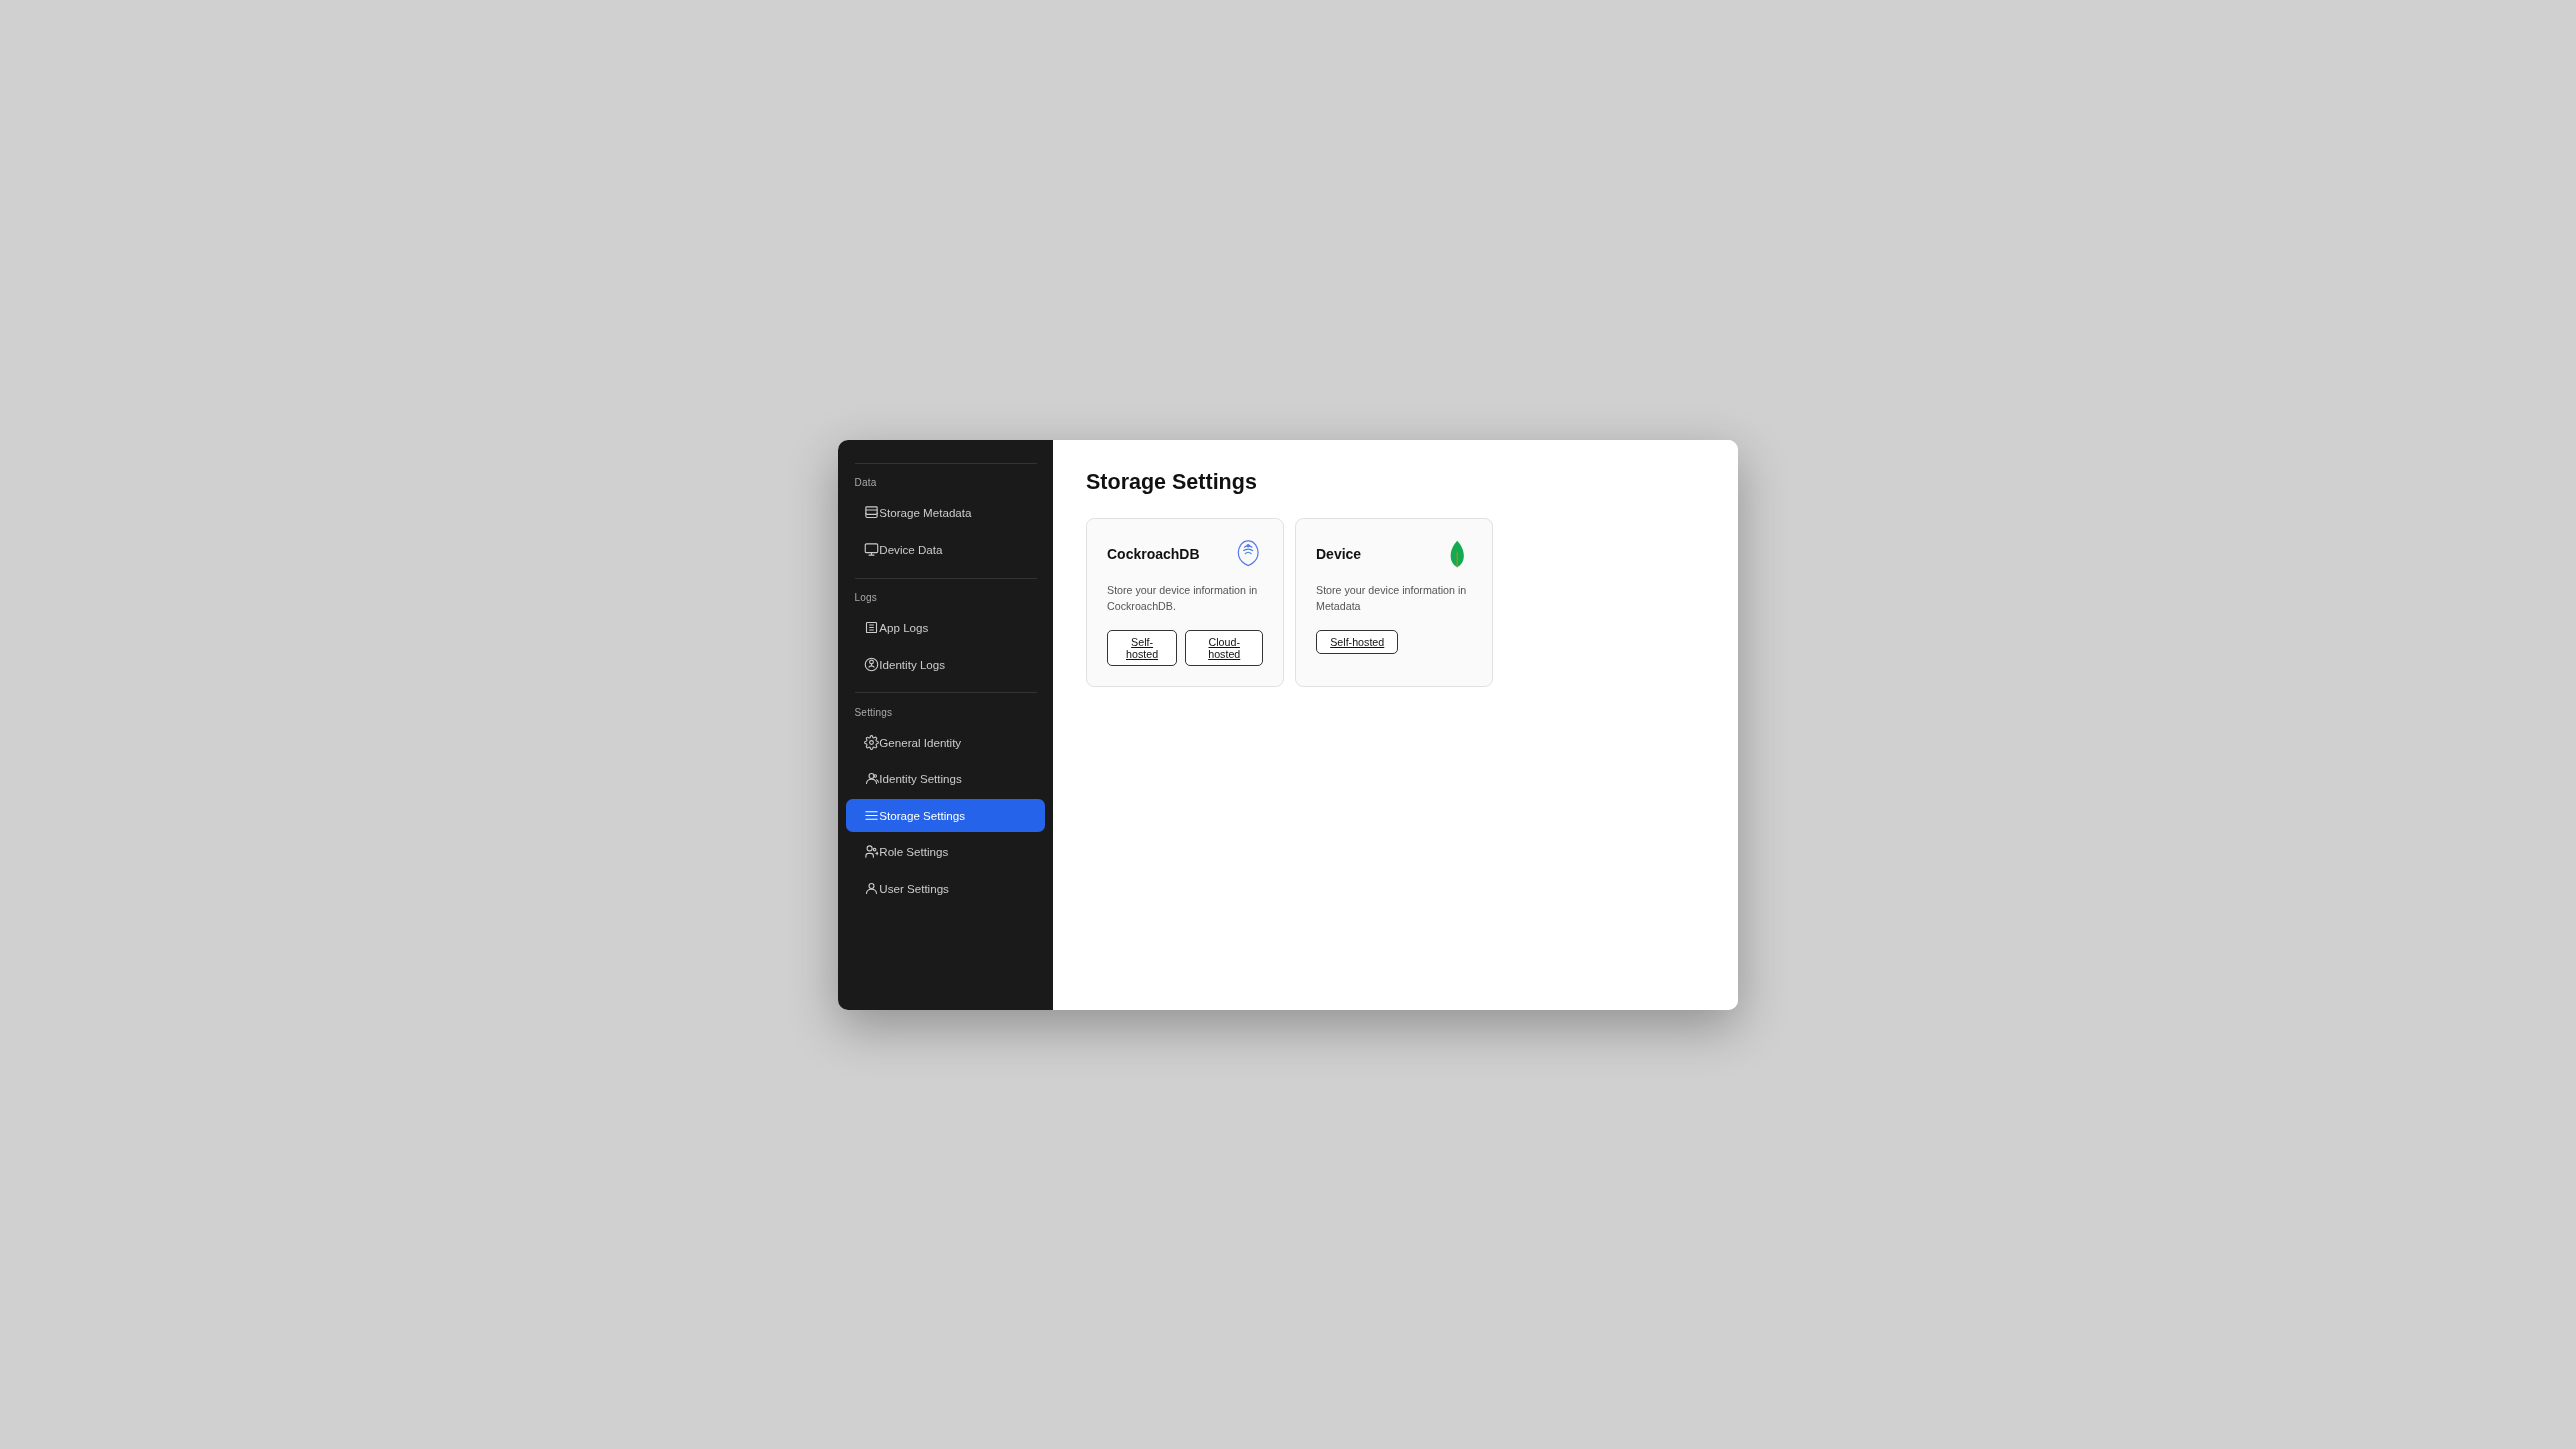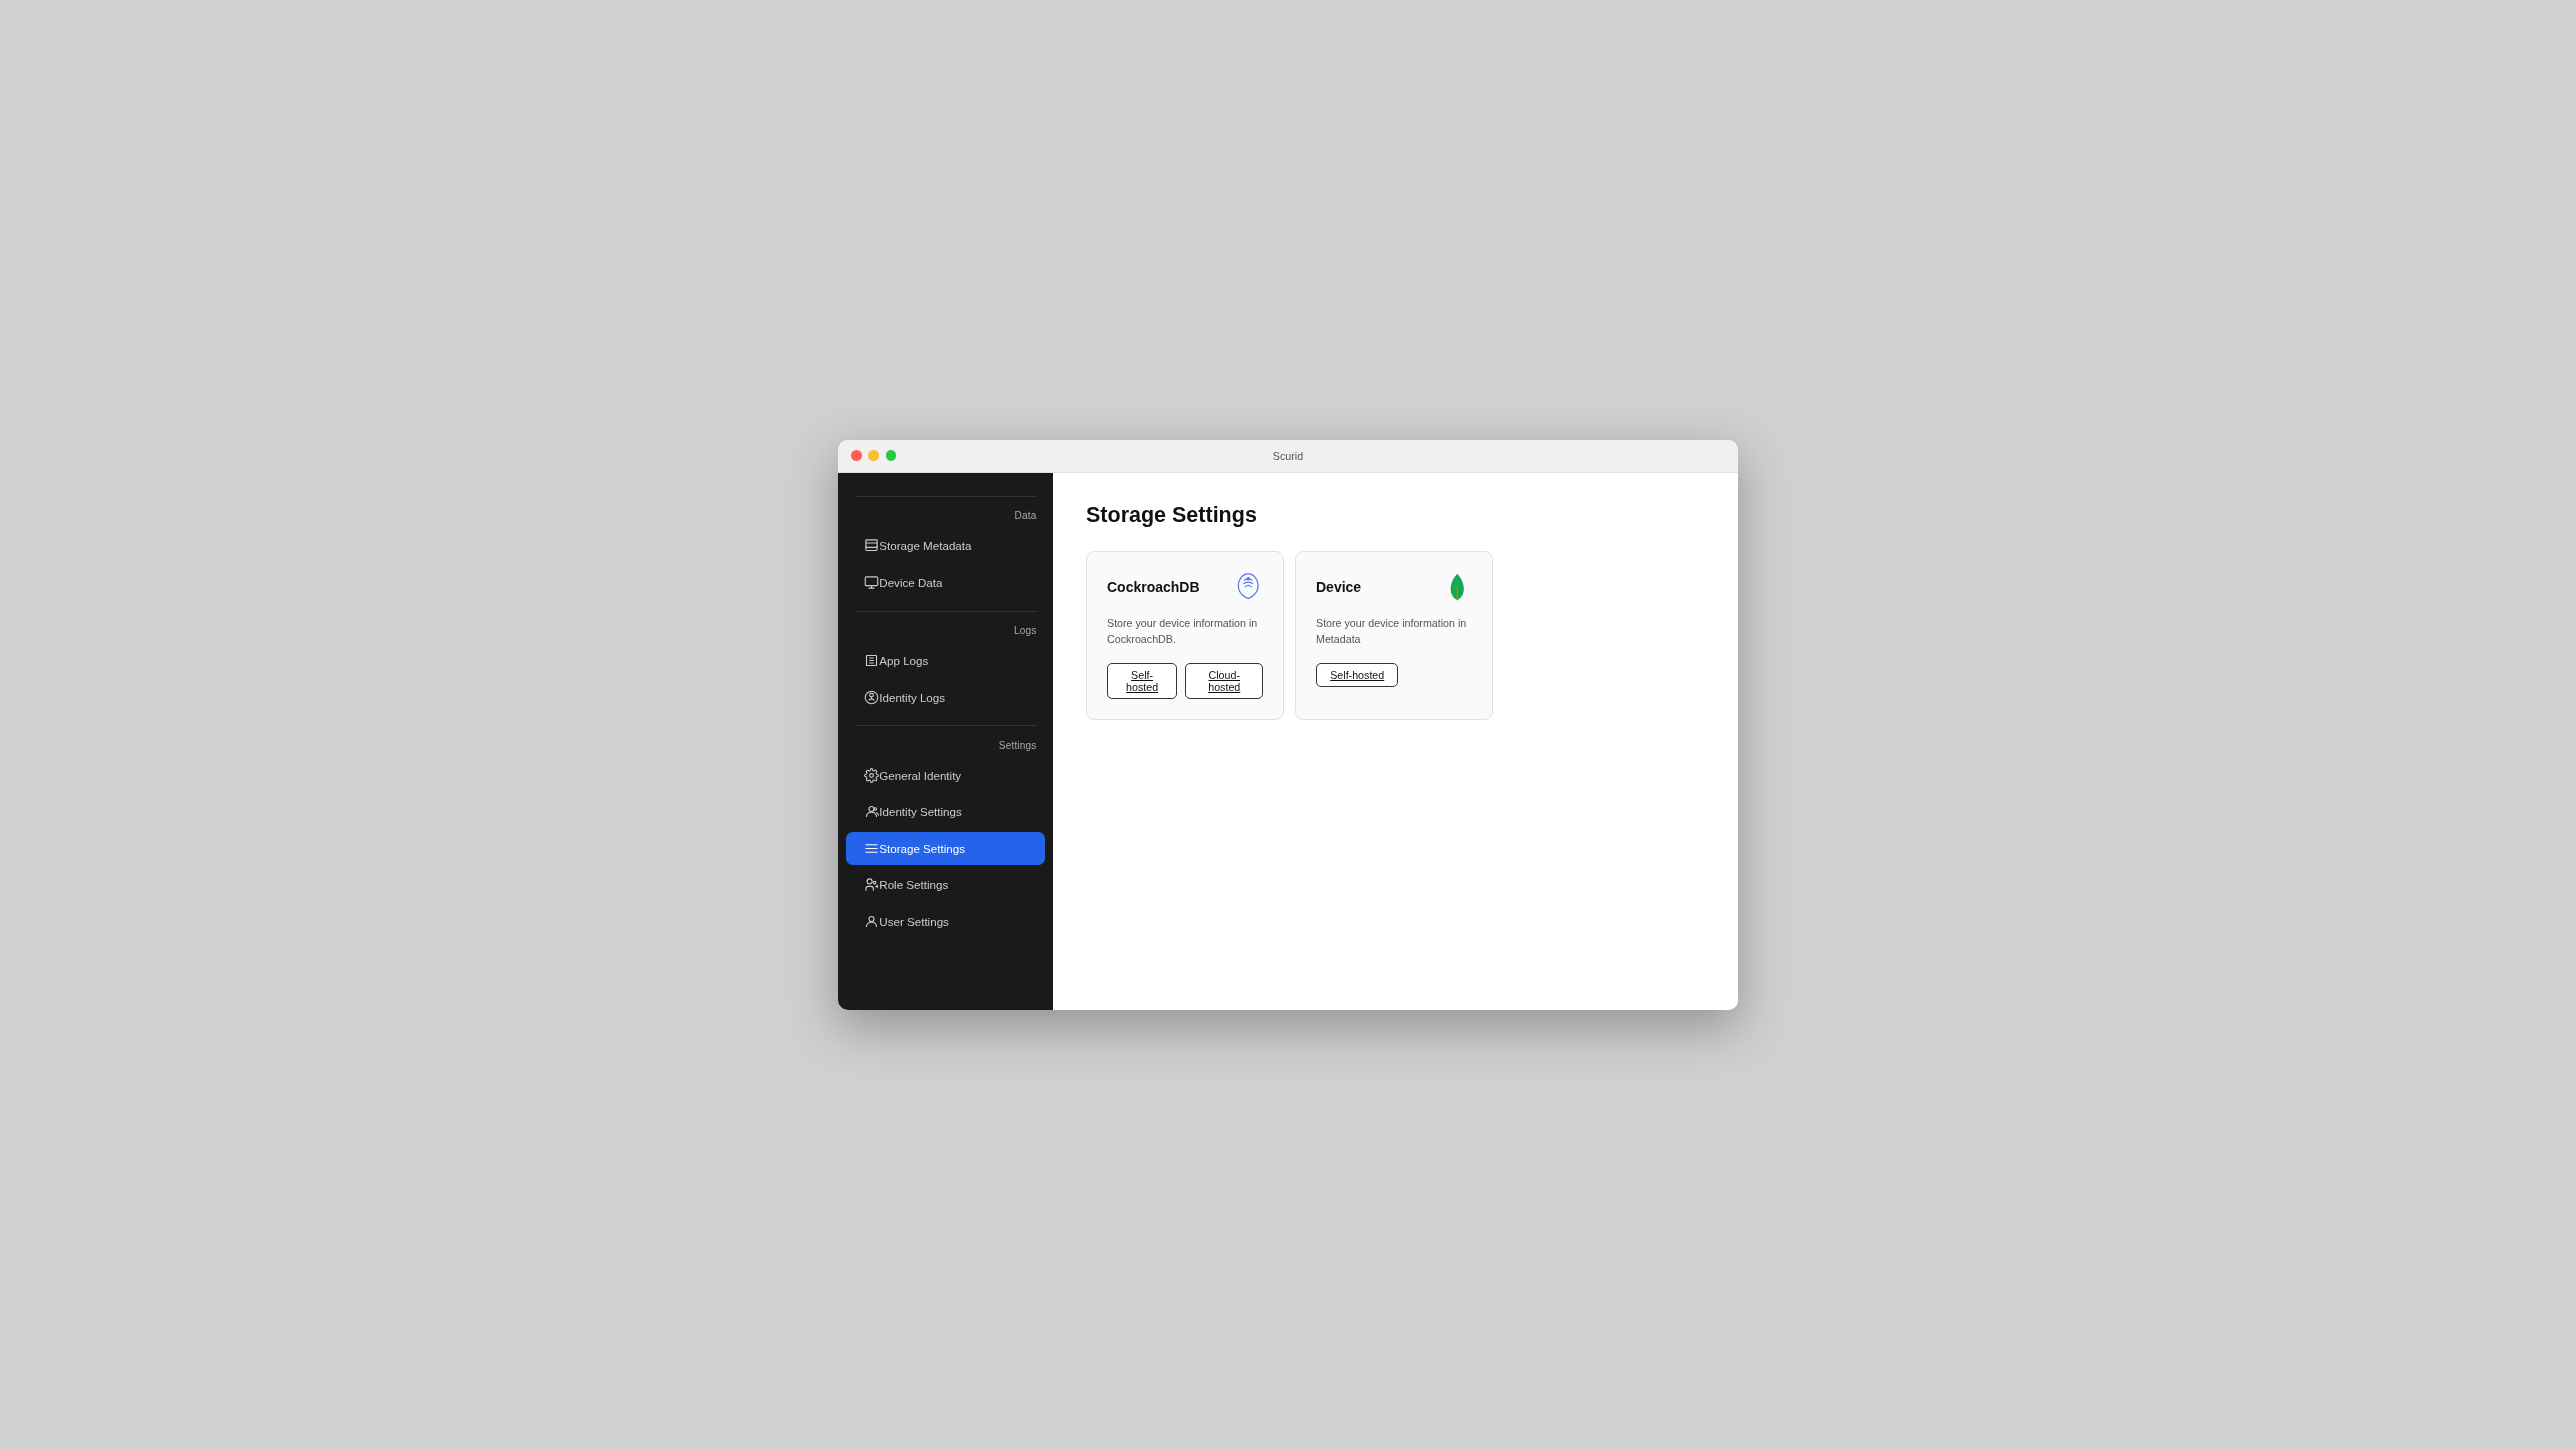--- a/index.html
+++ b/index.html
@@ -72,21 +72,20 @@
       border: none;
       border-top: 0.8px solid #333;
       margin: 10px 16.5px;
     }
     .sidebar-section-label {
       color: #aaa;
       font-size: 10px;
       font-weight: 500;
       padding: 3.3px 16.5px 6.6px 16.5px;
       letter-spacing: 0.2px;
-      text-align: right;
     }
     .sidebar-item {
       display: flex;
       align-items: center;
       gap: 0;
       padding: 8.3px 16.5px;
       color: #ccc;
       font-size: 11.6px;
       cursor: pointer;
       border-radius: 6.6px;
@@ -176,28 +175,20 @@
       color: #111;
       cursor: pointer;
       text-decoration: underline;
     }
   </style>
 </head>
 <body>
 
 <div class="window">
 
-  <div class="titlebar">
-    <div class="traffic-lights">
-      <div class="traffic-light tl-red"></div>
-      <div class="traffic-light tl-yellow"></div>
-      <div class="traffic-light tl-green"></div>
-    </div>
-    <span class="titlebar-title">Scurid</span>
-  </div>
 
   <div class="app-body">
 
     <nav class="sidebar">
       <hr class="sidebar-divider">
 
       <div class="sidebar-section-label">Data</div>
 
       <div class="sidebar-item">
         <span class="sidebar-icon">

